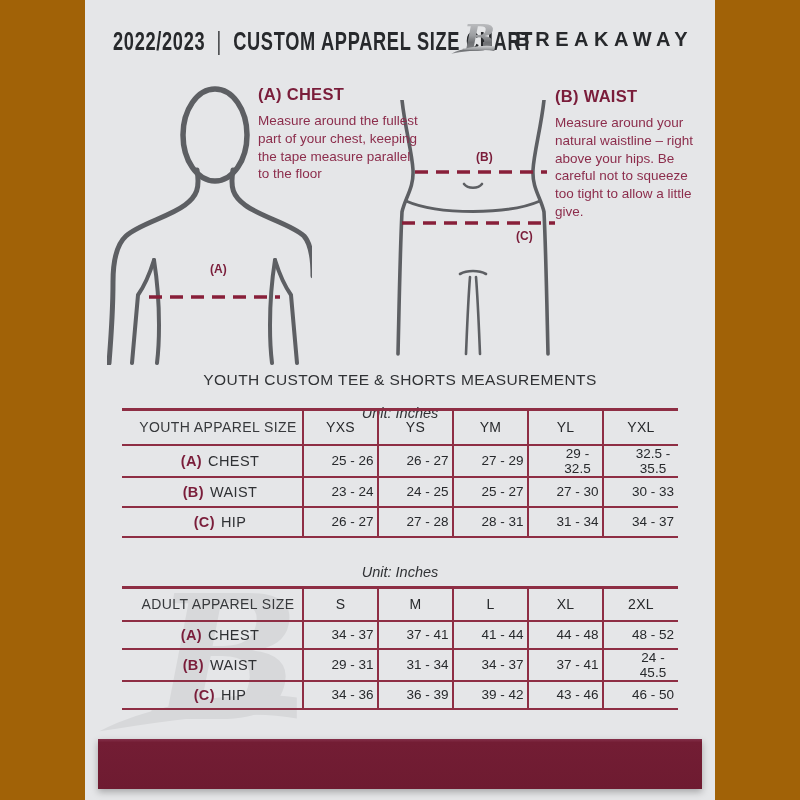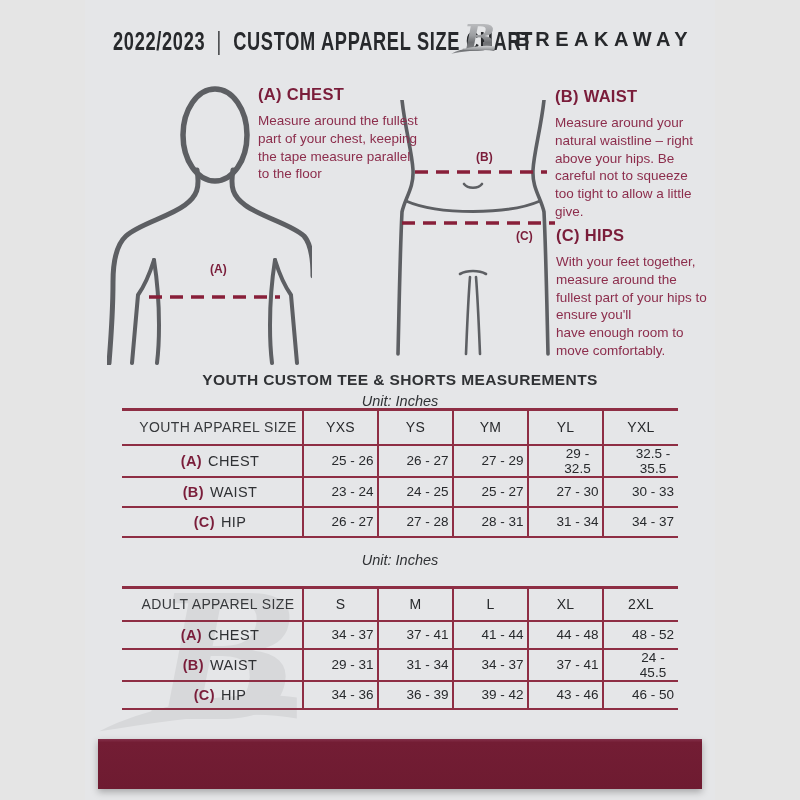--- a/index.html
+++ b/index.html
@@ -2,21 +2,21 @@
 <html><head>
 <meta charset="utf-8">
 <style>
   :root{
     --maroon:#731d34; --border:#8e2e44; --head-maroon:#7a1d3a; --body-maroon:#8c2d4c;
     --ink:#2c2e31; --page:#e5e6e8; --line:#5d5f63;
   }
   *{margin:0;padding:0;box-sizing:border-box;}
   html,body{width:800px;height:800px;background:#000;overflow:hidden;
     font-family:"Liberation Sans",sans-serif;}
-  .stage{position:relative;width:800px;height:800px;background:#e5e5e5;}
+  .stage{position:relative;width:800px;height:800px;background:#a16207;}
   .page{position:absolute;left:85px;top:0;width:630px;height:800px;background:var(--page);overflow:hidden;}
 
   
   .hdr-title{position:absolute;left:28px;top:26px;display:flex;align-items:center;
     transform:scaleX(0.70);transform-origin:left center;white-space:nowrap;
     font-weight:bold;font-size:26px;letter-spacing:1px;color:#27292c;}
   .hdr-title .divider{margin:0 16px;font-weight:400;color:#3a3c3f;}
   .brand{position:absolute;right:22px;top:16px;display:flex;align-items:center;}
   .brand svg{width:56px;height:46px;}
   .brand-name{margin-left:10px;font-weight:bold;font-size:20px;letter-spacing:5.5px;color:#27292c;}
@@ -32,22 +32,22 @@
   .instr{position:absolute;}
   .instr h3{font-size:16.5px;font-weight:bold;color:var(--head-maroon);letter-spacing:.3px;}
   .instr p{margin-top:8px;font-size:13.5px;line-height:1.32;
     color:var(--body-maroon);white-space:pre-line;}
   .instr-chest{left:173px;top:85px;width:162px;}
   .instr-waist{left:470px;top:87px;width:152px;}
   .instr-hips{left:471px;top:226px;width:158px;}
 
   
   .sec-head{position:absolute;left:37px;width:556px;text-align:center;}
-  .sec-head .t{font-size:15.5px;font-weight:bold;color:#303235;letter-spacing:.4px;}
-  .sec-head .u{font-size:14.5px;font-style:italic;color:#303235;margin-top:4px;}
+  .sec-head .t{font-size:15.5px;font-weight:normal;color:#303235;letter-spacing:.4px;}
+  .sec-head .u{font-size:14.5px;font-style:italic;color:#303235;margin-top:16px;}
   .youth-head{top:371px;}
   .adult-head{top:548px;}
 
   
   table.tbl{position:absolute;left:37px;width:556px;border-collapse:collapse;table-layout:fixed;
     border-top:3px solid var(--border);border-bottom:1px solid var(--border);z-index:2;}
   .tbl-youth{top:408px;}
   .tbl-adult{top:586px;}
   .tbl tr{border-bottom:2px solid var(--border);}
   .tbl th+th,.tbl td+td{border-left:2px solid var(--border);}
@@ -120,25 +120,20 @@
   <span class="measure-label lbl-c">(C)</span>
 
   <div class="instr instr-chest">
     <h3>(A) CHEST</h3>
     <p>Measure around the fullest part of your chest, keeping the tape measure parallel to the floor</p>
   </div>
   <div class="instr instr-waist">
     <h3>(B) WAIST</h3>
     <p>Measure around your natural waistline – right above your hips. Be careful not to squeeze too tight to allow a little give.</p>
   </div>
-  <div class="instr instr-hips">
-    <h3>(C) HIPS</h3>
-    <p>With your feet together, measure around the fullest part of your hips to ensure you'll
-have enough room to move comfortably.</p>
-  </div>
 
   <div class="sec-head youth-head">
     <div class="t">YOUTH CUSTOM TEE &amp; SHORTS MEASUREMENTS</div>
     <div class="u">Unit: Inches</div>
   </div>
   <table class="tbl tbl-youth">
     <colgroup>
           <col style="width:181px">
           <col style="width:75px">
           <col style="width:75px">

